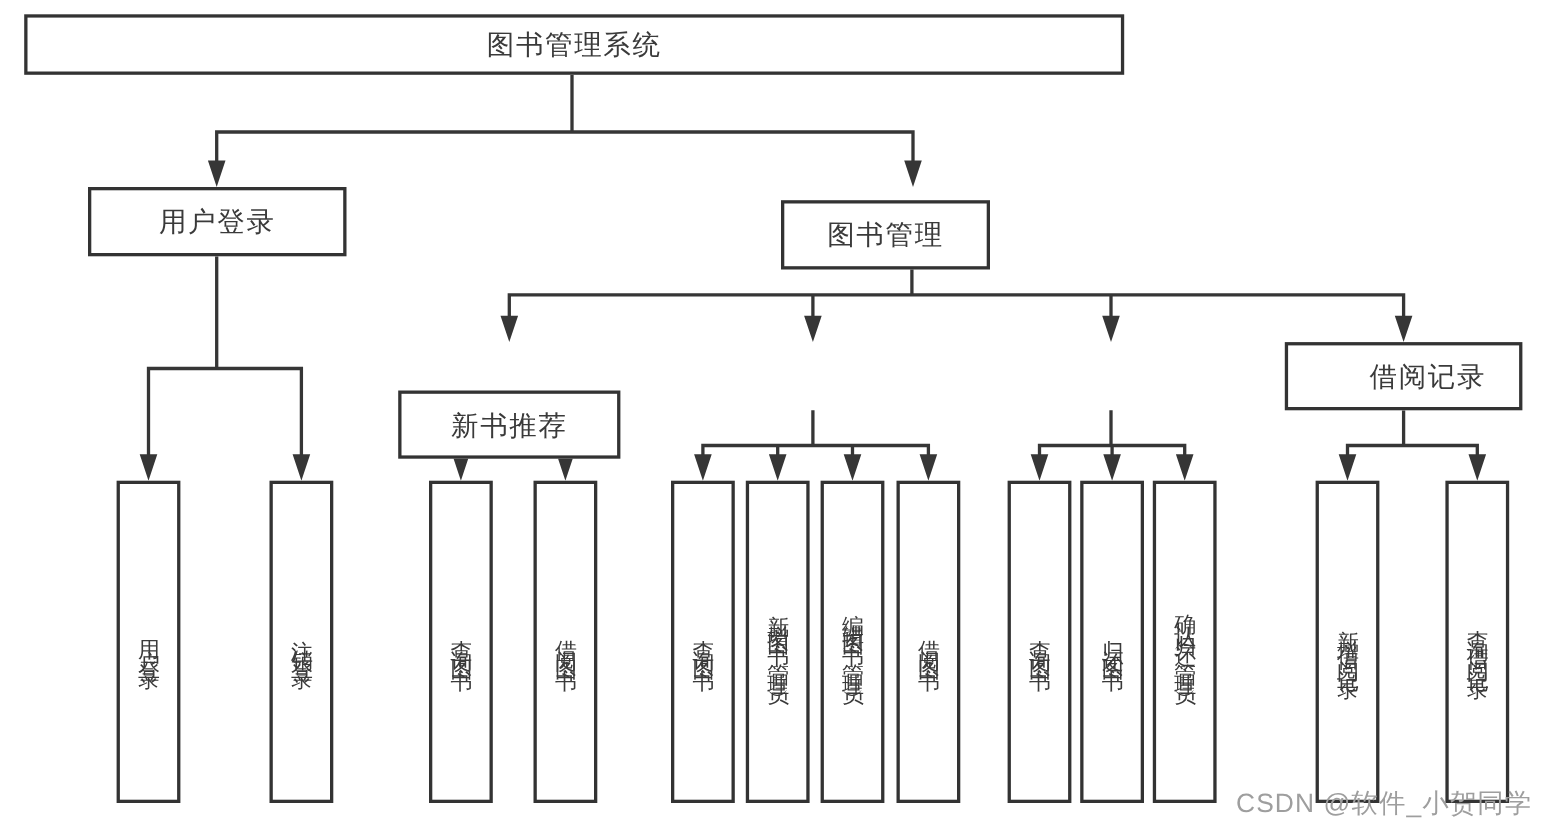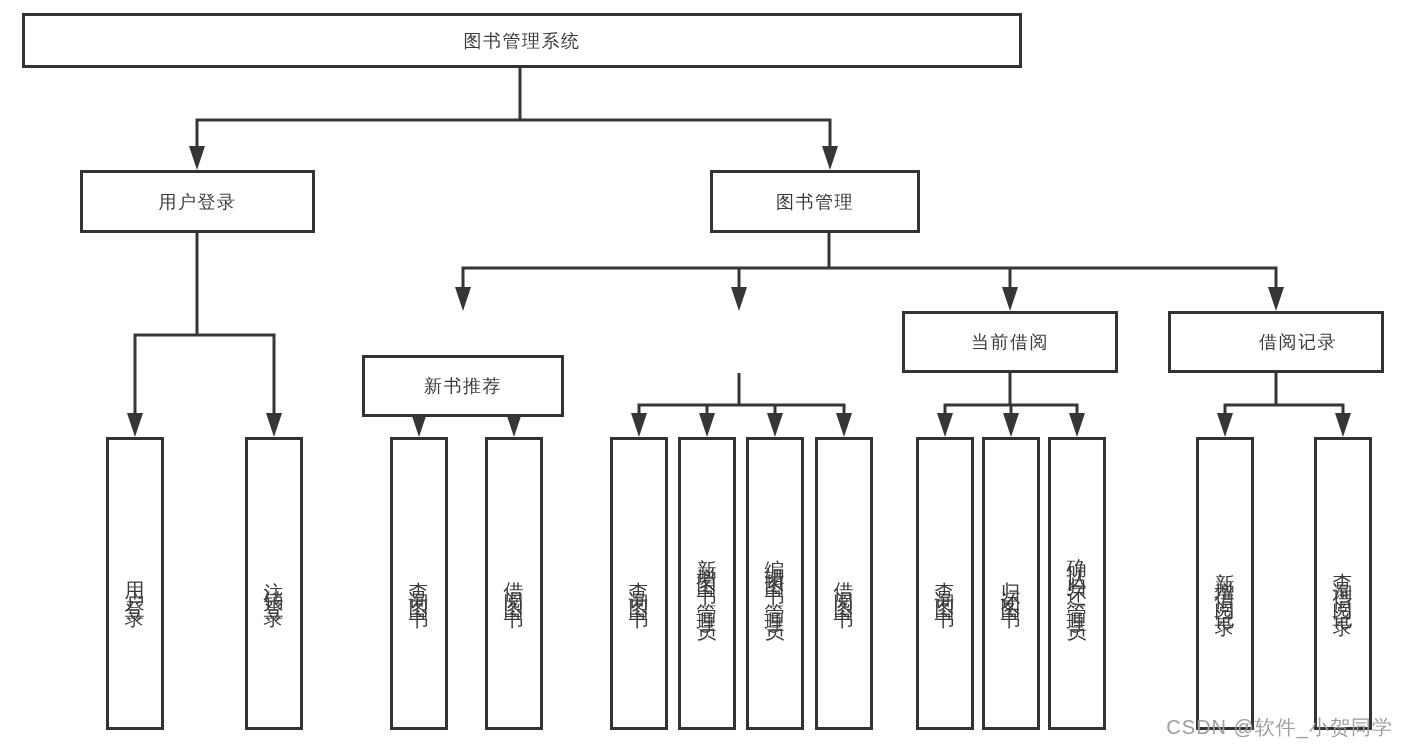--- a/index.html
+++ b/index.html
@@ -12,28 +12,28 @@
   .stage { position:absolute; left:0; top:0; width:1405px; height:747px; }
   svg.connectors { position:absolute; left:0; top:0; }
   svg.connectors .ln { stroke:var(--line-color); stroke-width:3; fill:none; }
   svg.connectors .ah { fill:var(--line-color); stroke:none; }
   .box {
     position:absolute; background:var(--background);
     border:3px solid var(--border-color);
     display:flex; align-items:center; justify-content:center;
     color:var(--text-color);
   }
-  .hbox { font-size:18px; letter-spacing:1.5px; white-space:nowrap; }
+  .hbox { font-size:25px; letter-spacing:1.5px; white-space:nowrap; }
   .vbox span {
     writing-mode:vertical-rl; text-orientation:mixed;
     font-size:20px; letter-spacing:9px; line-height:1.1; white-space:nowrap;
   }
   .watermark {
     position:absolute; top:714px; right:12px;
-    font-size:20px; color:var(--watermark-color); letter-spacing:1px;
+    font-size:24px; color:var(--watermark-color); letter-spacing:1px;
     white-space:nowrap; z-index:5;
   }
 </style>
 </head>
 <body>
 
 <div class="stage">
 
   <svg class="connectors" width="1405" height="747" viewBox="0 0 1405 747">
     <path class="ln" d="
@@ -88,24 +88,23 @@
       M937 413 H953 L945 437 Z
       M1003 413 H1019 L1011 437 Z
       M1069 413 H1085 L1077 437 Z
       M1217 413 H1233 L1225 437 Z
       M1335 413 H1351 L1343 437 Z"></path>
   </svg>
 
   <div class="box hbox" style="left:22px; top:13px; width:1000px; height:55px;">图书管理系统</div>
 
   <div class="box hbox" style="left:80px; top:170px; width:235px; height:63px;">用户登录</div>
-  <div class="box hbox" style="left:710px; top:170px; width:210px; height:63px;">图书管理</div>
+  <div class="box hbox" style="left:710px; top:182px; width:190px; height:63px;">图书管理</div>
 
   <div class="box hbox" style="left:362px; top:311px; width:202px; height:62px;margin-top:44px;">新书推荐</div>
-  <div class="box hbox" style="left:902px; top:311px; width:216px; height:62px;">当前借阅</div>
   <div class="box hbox" style="left:1168px; top:311px; width:216px; height:62px;padding-left:44px;">借阅记录</div>
 
   <div class="box vbox" style="left:106px; top:437px; width:58px; height:293px;">
     <span>用户登录</span>
   </div>
   <div class="box vbox" style="left:245px; top:437px; width:58px; height:293px;">
     <span>注销登录</span>
   </div>
 
   <div class="box vbox" style="left:390px; top:437px; width:58px; height:293px;">

